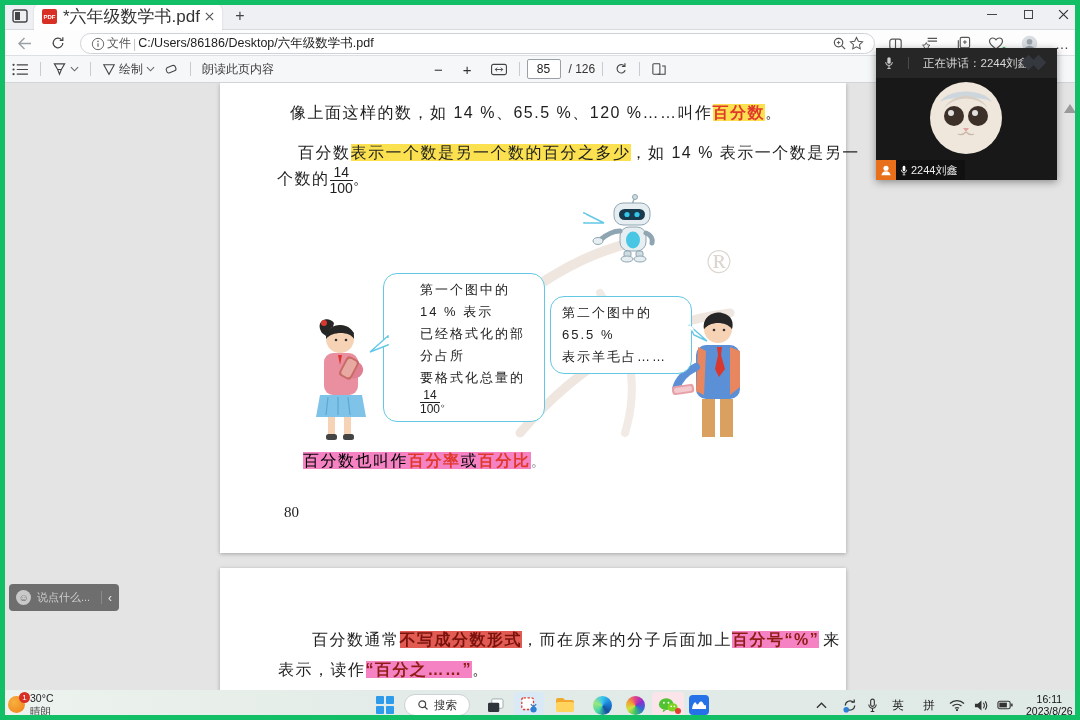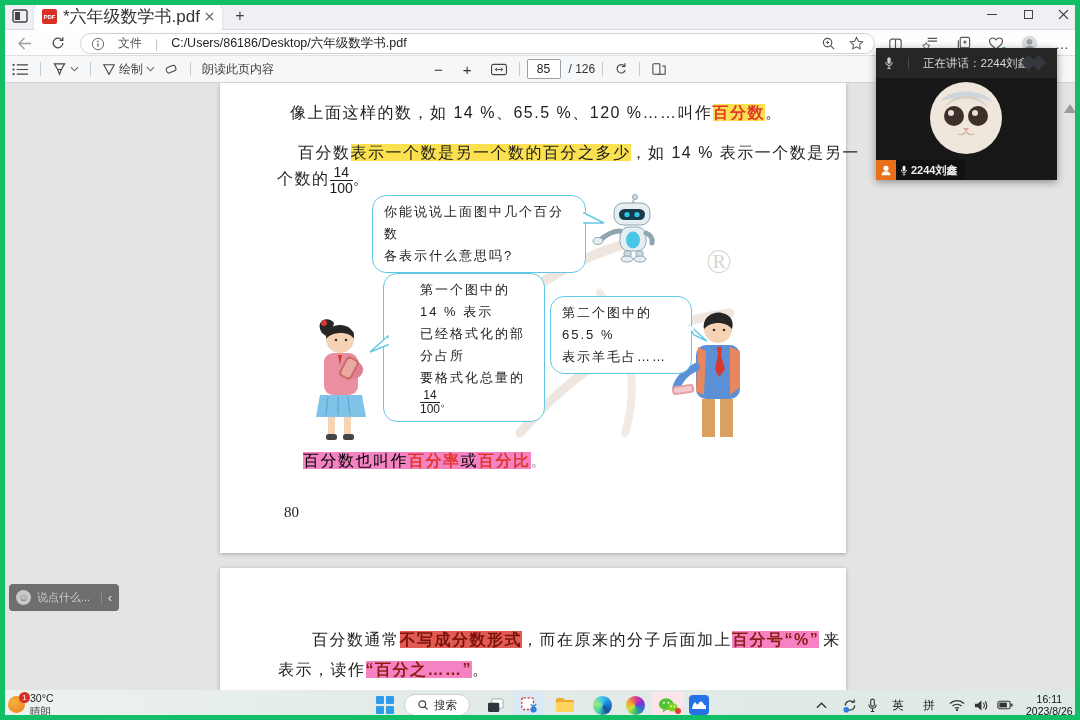--- a/index.html
+++ b/index.html
@@ -23,21 +23,21 @@
 
   
   .share-pill{position:absolute;left:433px;top:0;height:19px;background:#42485a;border-radius:0 0 6px 6px;display:flex;align-items:center;padding:0 12px;z-index:120;color:#e7e9ee;font-size:12px;gap:6px;}
   .bars{display:flex;align-items:flex-end;gap:1.5px;height:10px;}
   .bars i{display:block;width:2.5px;background:#2fd06e;border-radius:1px;}
   .pill-div{width:1px;height:11px;background:#6a7083;margin:0 4px;}
 
   
   .addrbar{position:absolute;left:0;top:30px;width:1080px;height:26px;background:#fdfdfd;border-bottom:1px solid #dcdfe3;}
   .navbtn{position:absolute;top:3px;width:24px;height:20px;display:flex;align-items:center;justify-content:center;border-radius:4px;}
-  .addr-pill{position:absolute;left:80px;top:3px;width:795px;height:21px;border:1px solid #cfd3d8;border-radius:11px;background:#fff;display:flex;align-items:center;padding:0 10px;gap:13px;}
+  .addr-pill{position:absolute;left:80px;top:3px;width:795px;height:21px;border:1px solid #cfd3d8;border-radius:11px;background:#fff;display:flex;align-items:center;padding:0 10px;gap:2px;}
   .addr-scheme{font-size:12px;color:#555;}
   .addr-sep{color:#c0c4c8;font-size:12px;}
   .addr-url{font-size:12.5px;color:#222;flex:1;white-space:nowrap;overflow:hidden;}
   .bar-ic{position:absolute;top:3px;width:26px;height:21px;display:flex;align-items:center;justify-content:center;border-radius:4px;}
   .gdot{position:absolute;right:2px;bottom:2px;width:6px;height:6px;border-radius:50%;background:#1a9c52;border:1px solid #fff;}
 
   
   .pdfbar{position:absolute;left:0;top:56px;width:1080px;height:27px;background:#f6f7f8;border-bottom:1px solid #d2d4d6;display:flex;align-items:center;font-size:12px;color:#3b3b3b;}
   .pb{display:flex;align-items:center;justify-content:center;height:22px;border-radius:3px;padding:0 4px;gap:3px;}
   .pdiv{width:1px;height:14px;background:#c9cccf;margin:0 7px;}
@@ -283,24 +283,20 @@
         <path d="M120 230 C180 160 250 120 330 110" fill="none" stroke="#efe6e0" stroke-width="9" stroke-linecap="round"></path>
         <path d="M200 90 C230 140 240 180 225 230" fill="none" stroke="#f2eae4" stroke-width="8" stroke-linecap="round"></path>
       </svg>
       <div class="wm serif" style="left:486px;top:160px;font-size:34px;">®</div>
 
       <div class="abs serif bodytext" style="left:70px;top:18px;width:540px;"><span>像上面这样的数，如 14 %、65.5 %、120 %……叫作</span><span class="hl-y red">百分数</span><span>。</span></div>
 
       <div class="abs serif bodytext" style="left:78px;top:58px;width:540px;white-space:nowrap;"><span>百分数</span><span class="hl-y">表示一个数是另一个数的百分之多少</span><span>，如 14 % 表示一个数是另一</span></div>
       <div class="abs serif bodytext" style="left:57px;top:82px;"><span>个数的</span><span class="frac serif"><b>14</b><span>100</span></span><span>。</span></div>
 
-      <div class="bubble" style="left:152px;top:112px;width:214px;">
-        <div>你能说说上面图中几个百分数</div>
-        <div>各表示什么意思吗?</div>
-      </div>
       <svg class="tail" style="left:363px;top:128px;" width="22" height="16" viewBox="0 0 22 16">
           <path d="M1 2 21 12 1 12z" fill="#fff" stroke="#63c8e6" stroke-width="1.4"></path>
           <path d="M1 3v8" stroke="#fff" stroke-width="3"></path>
         </svg>
 
       <svg class="abs" style="left:366px;top:110px;z-index:3;" width="76" height="70" viewBox="0 0 76 70">
         <line x1="48" y1="6" x2="46" y2="12" stroke="#9ab0ba" stroke-width="1.5"></line>
           <circle cx="49" cy="4" r="2.5" fill="#cfdde2" stroke="#8fa6b2"></circle>
         <rect x="28" y="10" width="36" height="22" rx="9" fill="#e6eef1" stroke="#8fa6b2"></rect>
         <rect x="33" y="16" width="26" height="11" rx="5.5" fill="#173a4c"></rect>
@@ -399,21 +395,21 @@
           <path d="M2 7a4 4 0 0 0 8 0" fill="none" stroke="#cfcfcf" stroke-width="1.2"></path>
           <path d="M6 11v3M4 14.5h4" stroke="#cfcfcf" stroke-width="1.2"></path>
         </svg>
       <span class="hdiv"></span>
       <span class="txt">正在讲话：2244刘鑫</span>
       <span class="logo2">
           <i style="left:6px;"></i>
           <i style="left:16px;"></i>
         </span>
     </div>
-    <div class="abs" style="left:0;top:30px;width:181px;height:102px;background:#181818;font-weight:bold;">
+    <div class="abs" style="left:0;top:30px;width:181px;height:102px;background:#181818;">
       <svg class="abs" style="left:54px;top:4px;" width="72" height="72" viewBox="0 0 72 72">
         <circle cx="36" cy="36" r="36" fill="#efe7dc"></circle>
         <path d="M10 20 C18 6 54 6 62 20 C54 14 18 14 10 20z" fill="#cdd6dd"></path>
         <path d="M14 26 a26 26 0 0 1 44 0 a30 30 0 0 0-44 0z" fill="#d8cfc4"></path>
         <circle cx="24" cy="34" r="10" fill="#3d3028"></circle>
           <circle cx="48" cy="34" r="10" fill="#3d3028"></circle>
         <circle cx="21" cy="31" r="3" fill="#fff" opacity=".85"></circle>
           <circle cx="45" cy="31" r="3" fill="#fff" opacity=".85"></circle>
         <path d="M33 46 l6 0 -3 4z" fill="#e0a5a0"></path>
         <path d="M36 50 q-4 4 -8 2 M36 50 q4 4 8 2" fill="none" stroke="#c9b8a8" stroke-width="1.3"></path>

